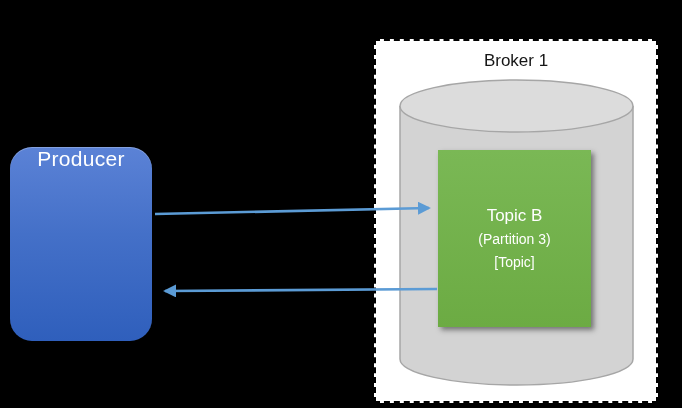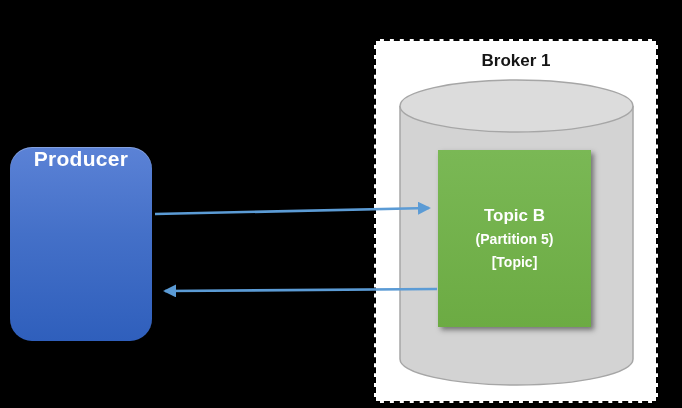--- a/index.html
+++ b/index.html
@@ -2,21 +2,20 @@
 <html><head>
 <meta charset="utf-8">
 <style>
   html,body{margin:0;padding:0;background:#000;}
   .canvas{
     position:relative;
     width:682px;height:408px;
     background:#000;
     overflow:hidden;
     font-family:"Liberation Sans", sans-serif;
-    font-weight:bold;
   }
 
   
   .producer{
     position:absolute;
     left:10px;top:147px;
     width:142px;height:194px;
     border-radius:22px;
     background:linear-gradient(to bottom,#5b82d6 0%,#4470c8 45%,#2f5fbc 100%);
     display:flex;justify-content:center;
@@ -80,21 +79,21 @@
     <div class="broker-title">Broker 1</div>
     <svg class="cylinder-svg" viewBox="0 0 280 360" xmlns="http://www.w3.org/2000/svg">
 
       <path d="M 24 65 L 24 318 A 116.5 26 0 0 0 257 318 L 257 65" fill="#d3d3d3" stroke="#a6a6a6" stroke-width="1.5"></path>
       <ellipse cx="140.5" cy="65" rx="116.5" ry="26" fill="#dcdcdc" stroke="#a6a6a6" stroke-width="1.5"></ellipse>
     </svg>
   </div>
 
   <div class="topic">
     <div class="topic-title">Topic B</div>
-    <div class="topic-sub">(Partition 5)</div>
+    <div class="topic-sub">(Partition 3)</div>
     <div class="topic-sub">[Topic]</div>
   </div>
 
   <div class="producer">
     <span class="producer-label">Producer</span>
   </div>
 
   <svg class="arrows-svg" viewBox="0 0 682 408" xmlns="http://www.w3.org/2000/svg">
     <defs>
       <marker id="arrowhead" viewBox="0 0 10 10" refX="8.5" refY="5" markerWidth="5" markerHeight="5" orient="auto-start-reverse">

